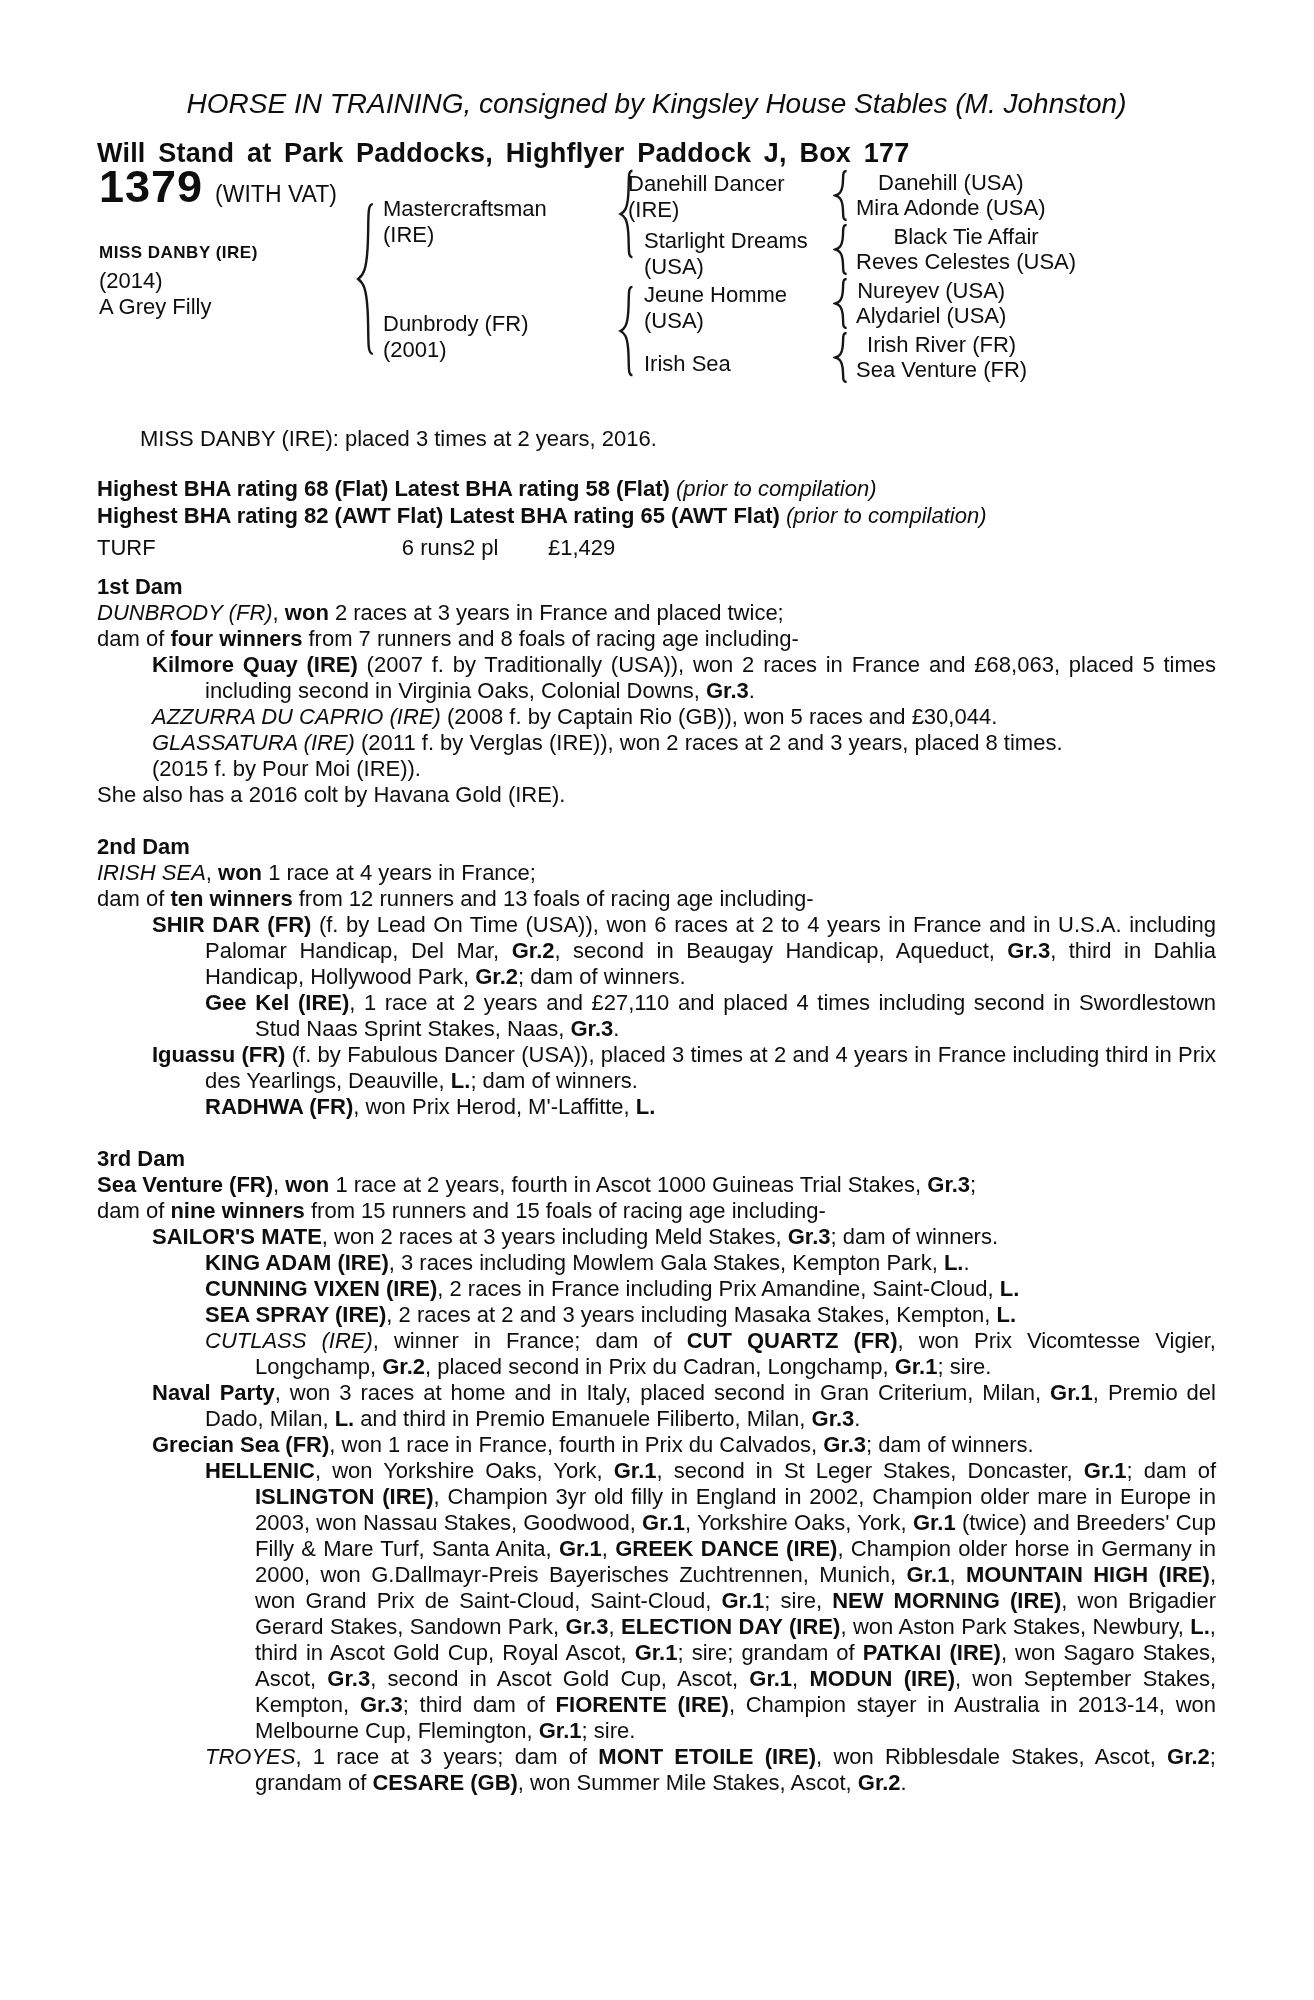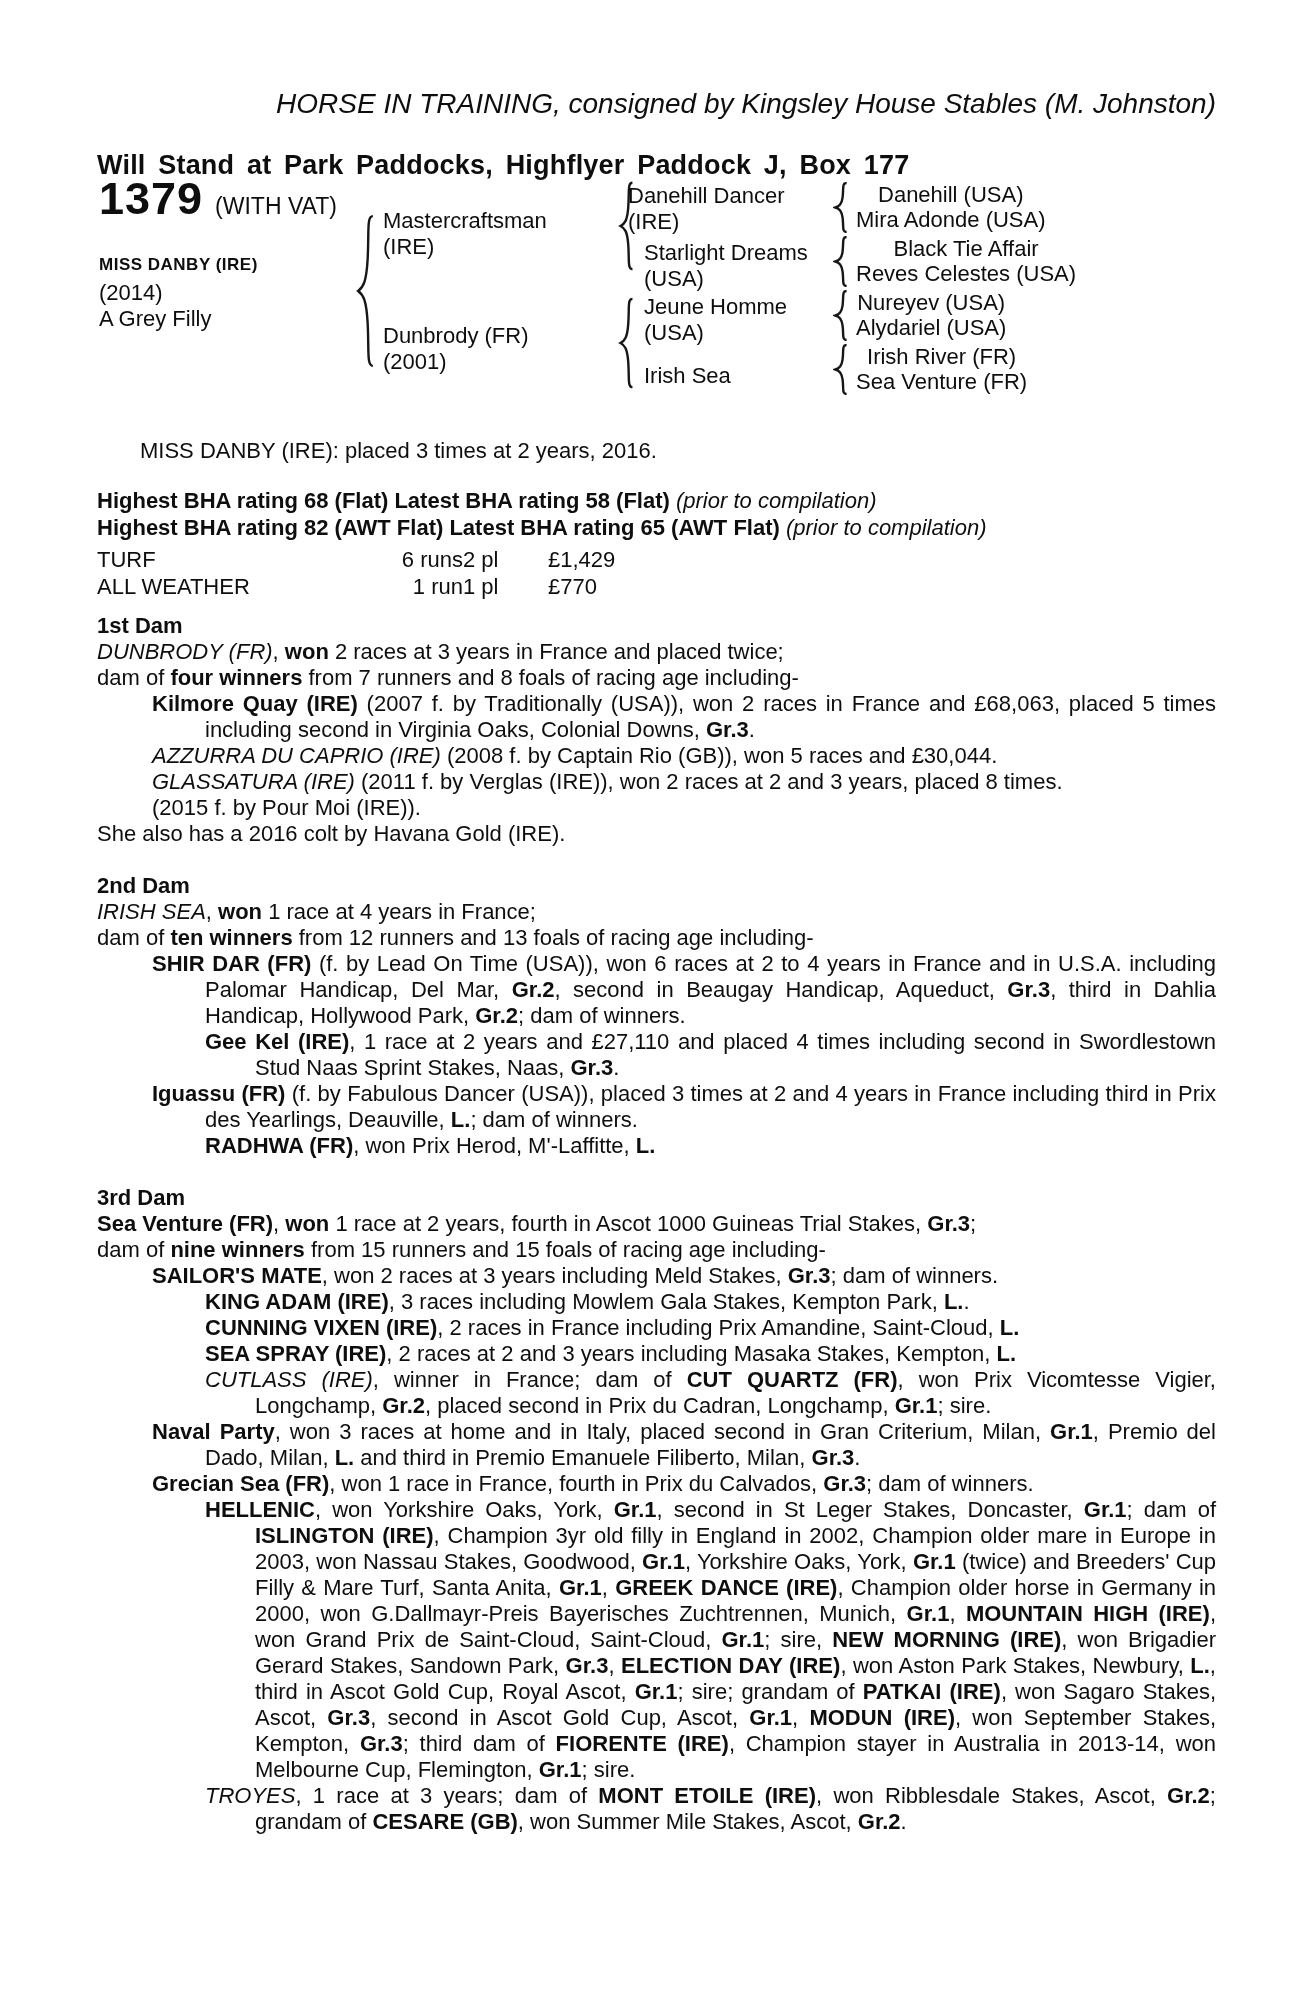--- a/index.html
+++ b/index.html
@@ -4,25 +4,25 @@
 <style>
   html,body{margin:0;padding:0;}
   body{
     width:1314px;height:2000px;background:#ffffff;color:#0e0e0e;
     font-family:"Liberation Sans","DejaVu Sans",sans-serif;
     position:relative;overflow:hidden;
     -webkit-font-smoothing:antialiased;
   }
   .page{position:absolute;left:97px;top:0;width:1119px;}
   .doc-title{
-    text-align:right;font-style:italic;font-size:28px;line-height:32px;
+    text-align:center;font-style:italic;font-size:28px;line-height:32px;
     margin-top:88px;white-space:nowrap;
   }
   .stand-line{
-    font-weight:bold;font-size:27px;line-height:30px;margin-top:30px;
+    font-weight:bold;font-size:27px;line-height:30px;margin-top:18px;
     word-spacing:5px;letter-spacing:0.2px;white-space:nowrap;
   }
   
   .pedigree{position:relative;height:250px;font-size:22px;line-height:26px;}
   .lot-line{position:absolute;left:2px;top:6px;white-space:nowrap;}
   .lot-number{font-size:45px;font-weight:800;letter-spacing:1px;}
   .vat-note{font-size:23px;margin-left:12px;}
   .horse-name{position:absolute;left:2px;top:72px;font-size:17px;font-weight:800;letter-spacing:0.5px;white-space:nowrap;}
   .foal-year{position:absolute;left:2px;top:100px;}
   .horse-desc{position:absolute;left:2px;top:126px;}
@@ -167,26 +167,20 @@
       <p><span class="b">Highest BHA rating 82 (AWT Flat) Latest BHA rating 65 (AWT Flat) </span><span class="i">(prior to compilation)</span></p>
     </div>
 
   <div class="bodytext stats">
       <div class="stats-row">
         <div class="col-surface">TURF</div>
         <div class="col-runs">6 runs</div>
         <div class="col-placed">2 pl</div>
         <div class="col-earn">£1,429</div>
       </div>
-      <div class="stats-row">
-        <div class="col-surface">ALL WEATHER</div>
-        <div class="col-runs">1 run</div>
-        <div class="col-placed">1 pl</div>
-        <div class="col-earn">£770</div>
-      </div>
     </div>
 
   <div id="sections" class="bodytext">
       <div class="sec1">
         <h3>1st Dam</h3>
         <p><span class="i">DUNBRODY (FR)</span><span>, </span><span class="b">won</span><span> 2 races at 3 years in France and placed twice;</span></p>
         <p><span>dam of </span><span class="b">four winners</span><span> from 7 runners and 8 foals of racing age including-</span></p>
         <p class="ind1 just"><span class="b">Kilmore Quay (IRE)</span><span> (2007 f. by Traditionally (USA)), won 2 races in France and £68,063, placed 5 times including second in Virginia Oaks, Colonial Downs, </span><span class="b">Gr.3</span><span>.</span></p>
         <p class="ind1"><span class="i">AZZURRA DU CAPRIO (IRE)</span><span> (2008 f. by Captain Rio (GB)), won 5 races and £30,044.</span></p>
         <p class="ind1"><span class="i">GLASSATURA (IRE)</span><span> (2011 f. by Verglas (IRE)), won 2 races at 2 and 3 years, placed 8 times.</span></p>

